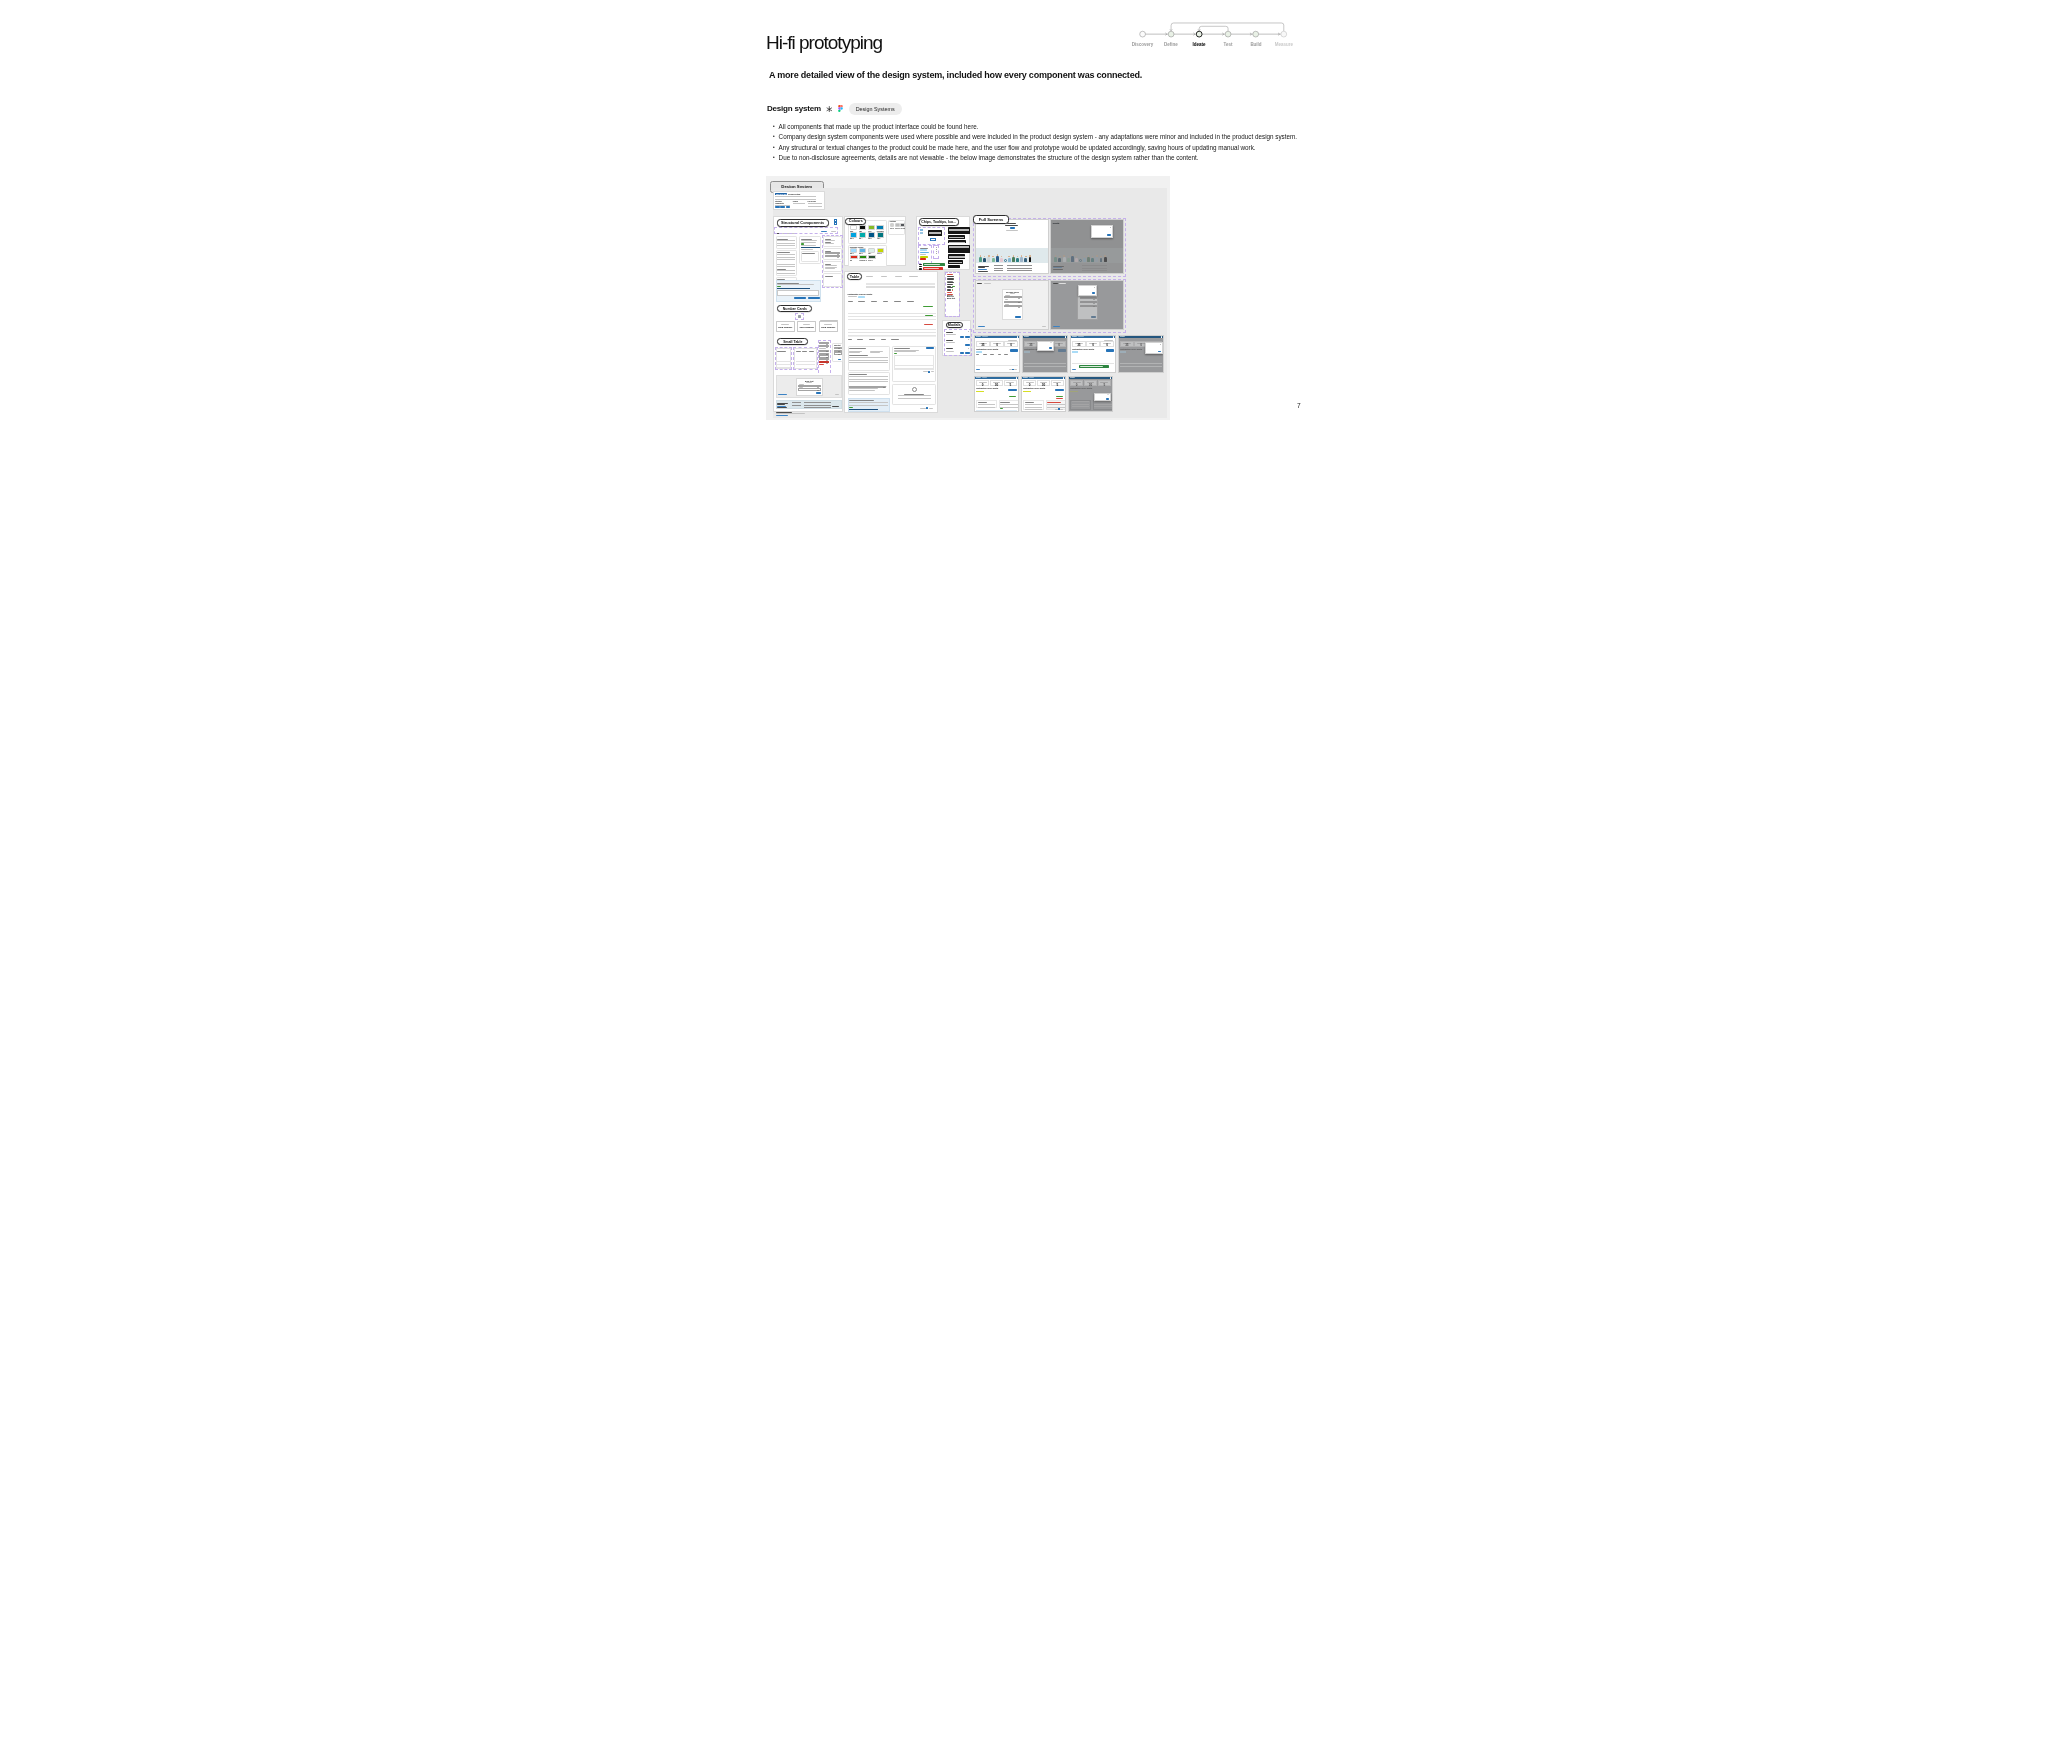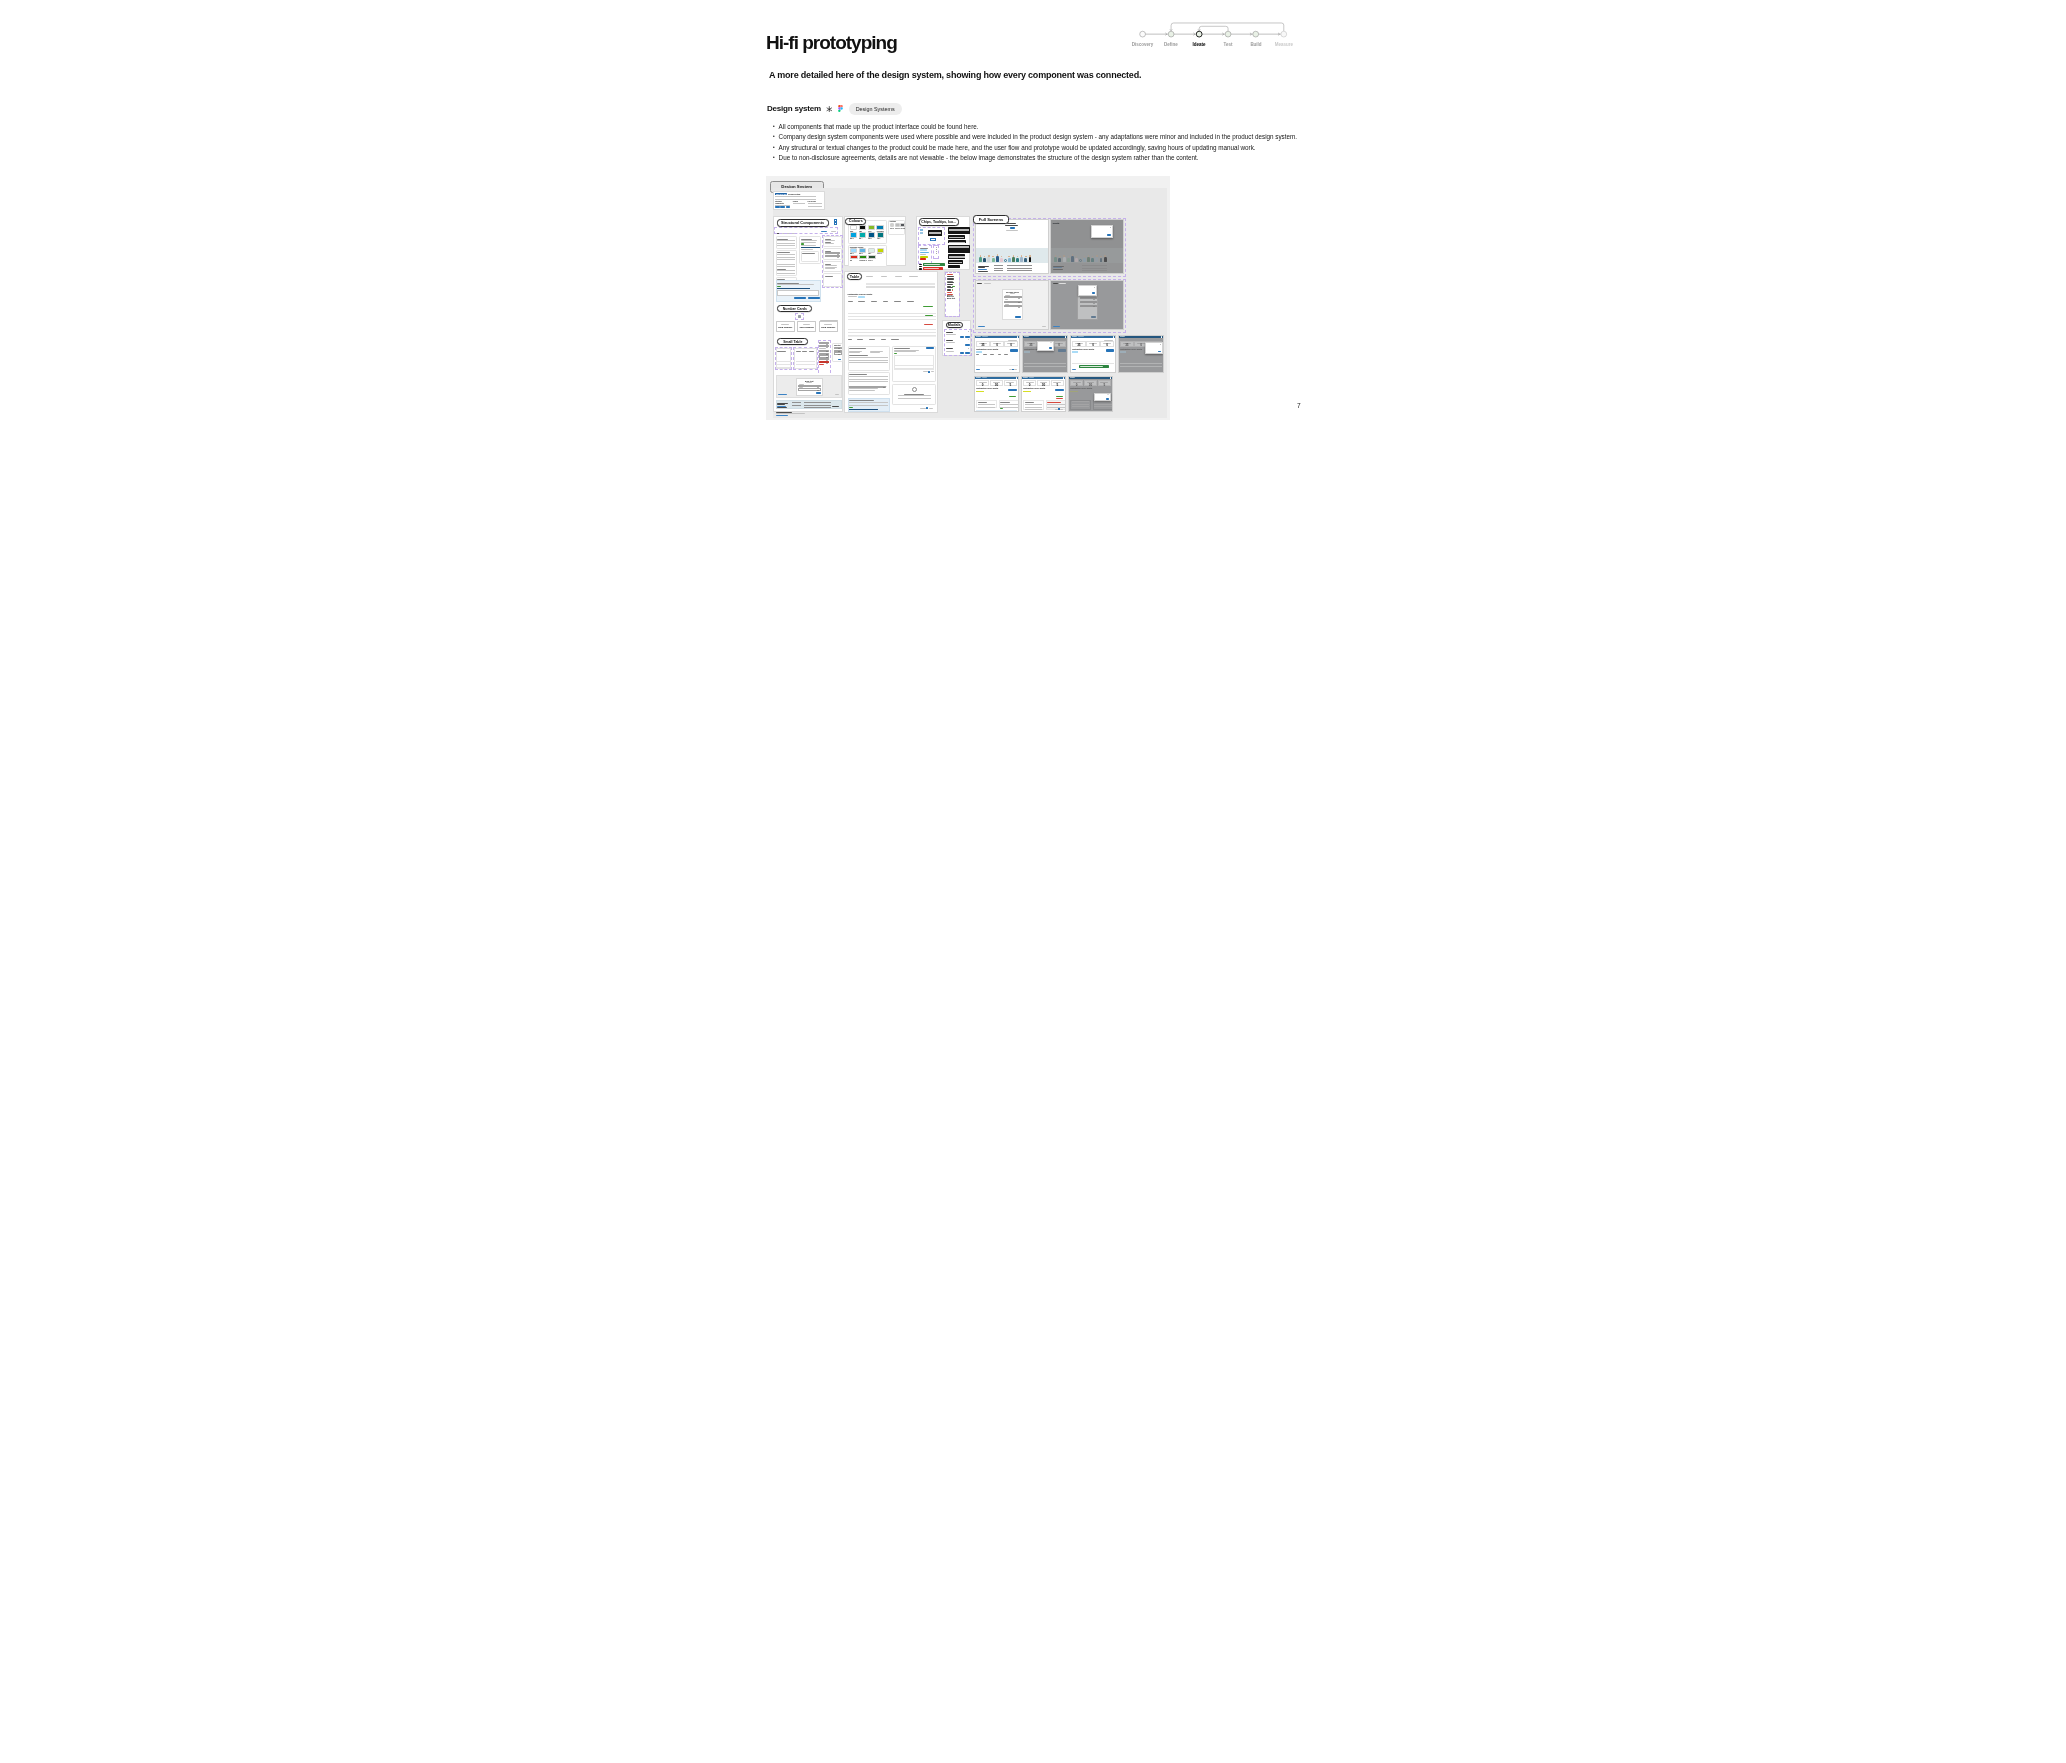--- a/index.html
+++ b/index.html
@@ -1,20 +1,20 @@
 <!DOCTYPE html>
 <html style="font-size:6.6px"><head>
 <meta charset="utf-8">
 <style>
   *{box-sizing:border-box}
   html,body{margin:0;padding:0;background:#fff}
   body{font-family:"Liberation Sans",sans-serif;color:#111}
   .page{position:relative;width:620px;height:441px;margin:0 auto;background:#fff;overflow:hidden}
   
-  .title{position:absolute;left:43px;top:32px;font-size:19px;font-weight:700;letter-spacing:-1px}
+  .title{position:absolute;left:43px;top:32px;font-size:19px;font-weight:400;letter-spacing:-1px}
   .subtitle{position:absolute;left:46px;top:70px;font-size:9px;font-weight:700;letter-spacing:-0.2px}
   .sec-head{position:absolute;left:44px;top:103px;display:flex;align-items:center;gap:5.4px}
   .sec-title{font-size:8px;font-weight:800;letter-spacing:-0.2px}
   .tag{background:#ededed;border-radius:6.2px;padding:2.9px 7px;font-size:5.4px;color:#222}
   .bullets{position:absolute;left:49px;top:122px;width:541px;margin:0;padding:0;list-style:none}
   .bullets li{position:relative;padding-left:6.6px;font-size:6.3px;line-height:1.45;margin-bottom:1.2px;color:#161616}
   .bullets li::before{content:"•";position:absolute;left:0.8px;top:0;font-size:5.8px;color:#333}
   
   .timeline{position:absolute;left:413px;top:20px;width:161px;height:32px}
   .tl-labels span{position:absolute;top:21.5px;transform:translateX(-50%);font-size:4.5px;font-weight:700;color:#9a9a9a;white-space:nowrap}
@@ -111,21 +111,21 @@
     <div class="tl-labels">
       <span style="left:6.6px">Discovery</span>
       <span style="left:35px">Define</span>
       <span style="left:63px" class="active">Ideate</span>
       <span style="left:92px">Test</span>
       <span style="left:120px">Build</span>
       <span style="left:148px" class="future">Measure</span>
     </div>
   </div>
 
-  <div class="subtitle">A more detailed here of the design system, showing how every component was connected.</div>
+  <div class="subtitle">A more detailed view of the design system, included how every component was connected.</div>
 
   <div class="sec-head">
     <span class="sec-title">Design system</span>
     <svg width="6.6" height="6.6" viewBox="0 0 20 20">
       <g stroke="#111" stroke-width="2" stroke-linecap="round">
         <line x1="10" y1="1.5" x2="10" y2="18.5"></line>
         <line x1="3" y1="5.9" x2="17" y2="14.1"></line>
         <line x1="3" y1="14.1" x2="17" y2="5.9"></line>
       </g>
     </svg>

